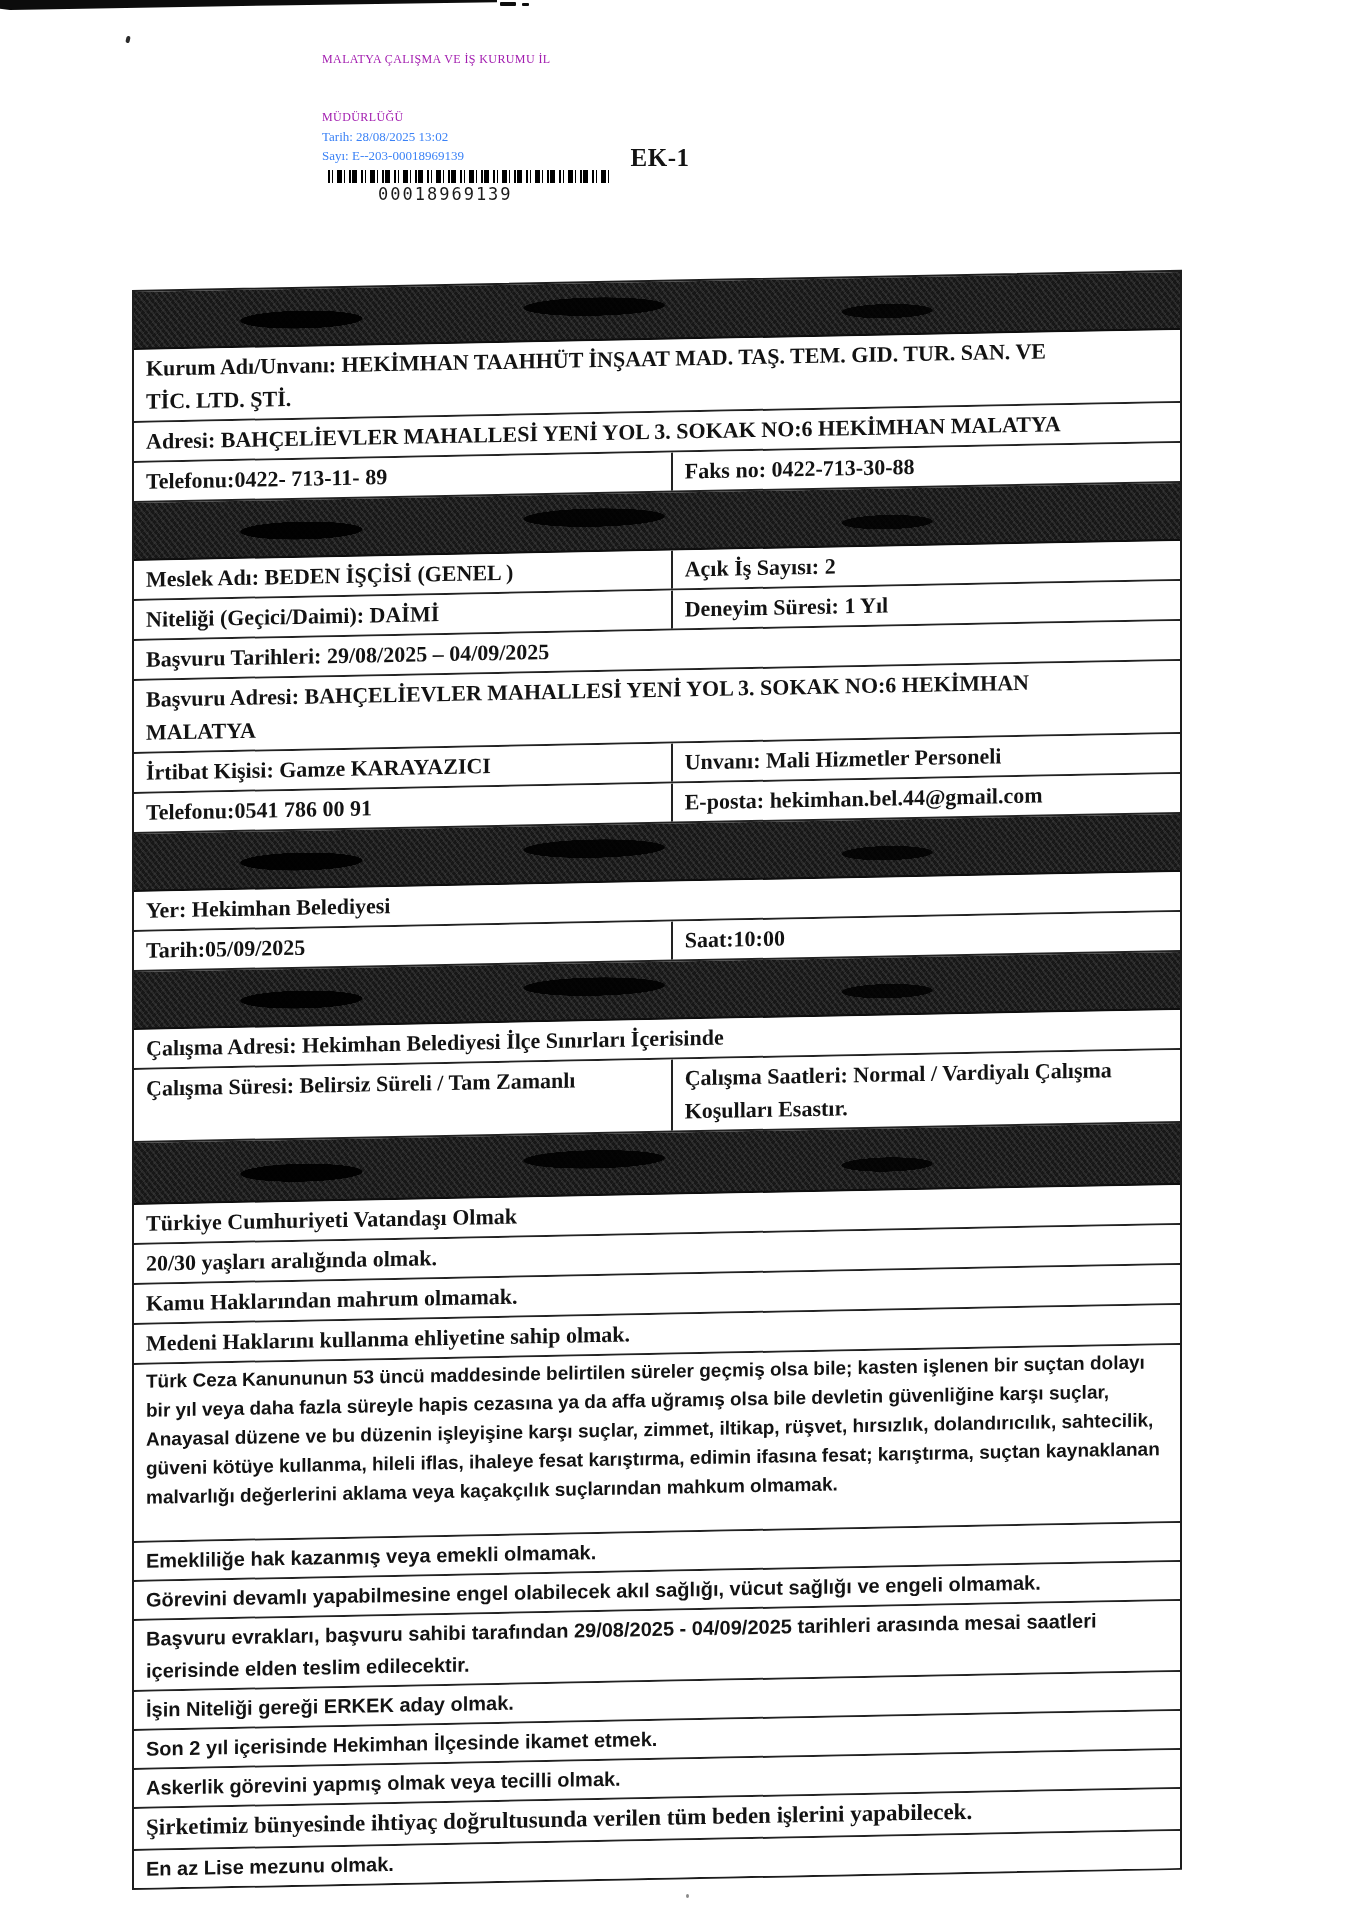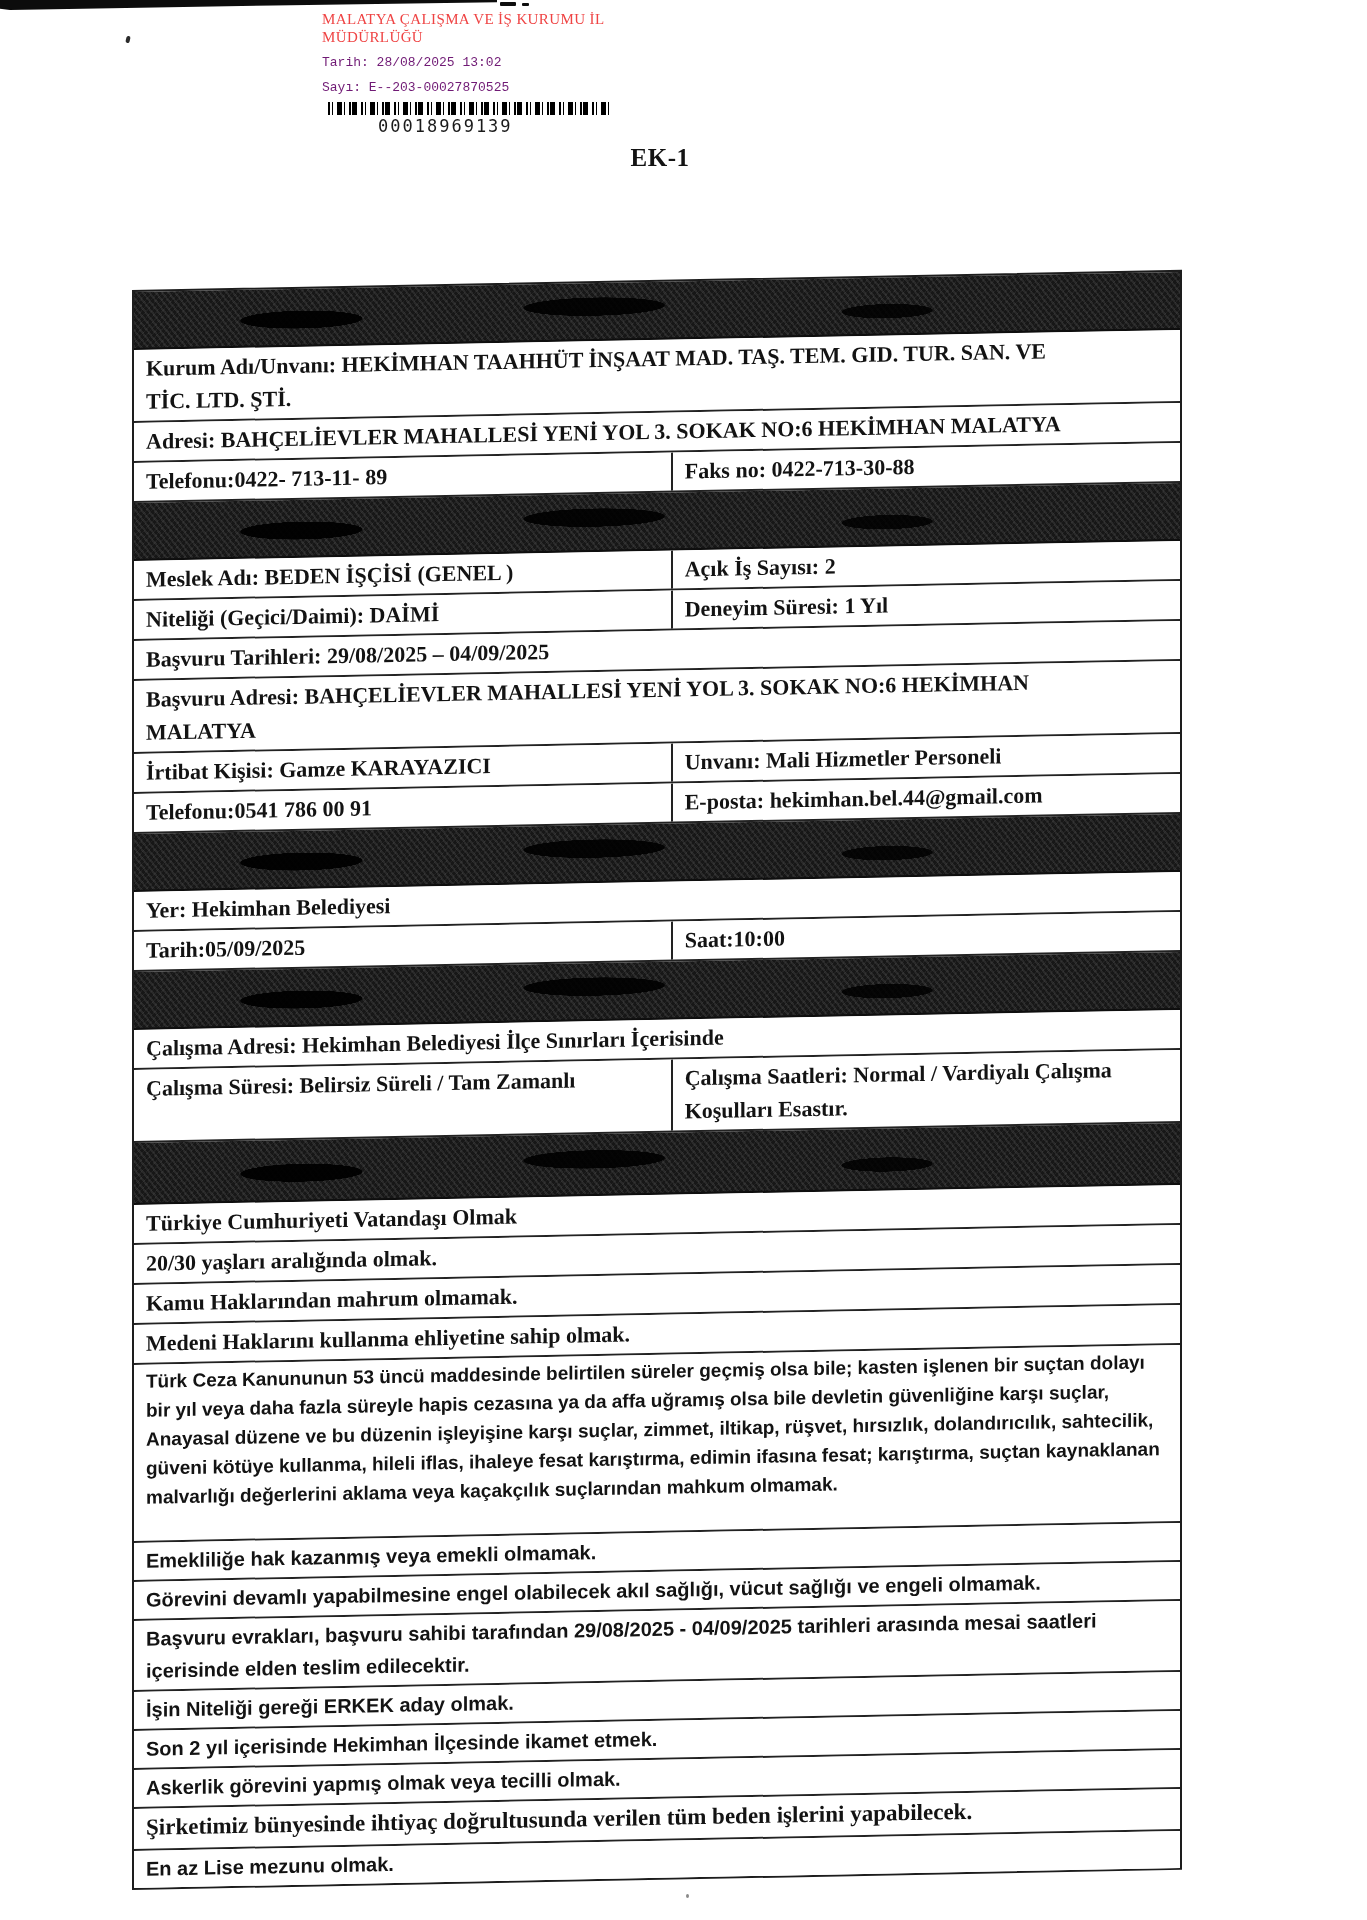--- a/index.html
+++ b/index.html
@@ -12,22 +12,22 @@
   
   .top-strip{
     position:absolute;left:0;top:0;width:497px;height:10px;background:#0c0c0c;
     clip-path:polygon(0 0,100% 0,100% 22%,55% 55%,2% 100%,0 88%);
   }
   .dash{position:absolute;background:#0e0e0e;border-radius:1px;}
   .speck{position:absolute;background:#8a8a8a;border-radius:50%;}
   .apostrophe{position:absolute;width:4px;height:7px;background:#2b2b2b;border-radius:2px;transform:rotate(14deg);}
   
   .stamp{position:absolute;left:322px;top:10px;width:330px;}
-  .stamp .org{font-size:15px;line-height:18px;letter-spacing:.4px;color:#ef4444;}
-  .stamp .meta{font-size:13px;line-height:17px;margin-top:8px;color:#701a75;font-family:Liberation Mono, monospace;}
+  .stamp .org{font-size:12px;line-height:18px;letter-spacing:.4px;color:#a21caf;margin-top:40px;}
+  .stamp .meta{font-size:13px;line-height:17px;margin-top:2px;color:#3b82f6;}
   .barcode{
     margin-top:6px;margin-left:6px;width:285px;height:13px;
     background:repeating-linear-gradient(90deg,
       #000 0 2px,#fff 2px 4px,#000 4px 5px,#fff 5px 9px,
       #000 9px 14px,#fff 14px 16px,#000 16px 17px,#fff 17px 21px,
       #000 21px 23px,#fff 23px 24px,#000 24px 29px,#fff 29px 33px);
   }
   .barcode-num{
     margin-top:1px;margin-left:56px;
     font-family:"DejaVu Sans Mono","Liberation Mono",monospace;
@@ -75,21 +75,21 @@
 <div class="dash" style="left:500px;top:2px;width:16px;height:4px;"></div>
 <div class="dash" style="left:522px;top:3px;width:7px;height:3px;"></div>
 <div class="apostrophe" style="left:126px;top:36px;"></div>
 <div class="speck" style="left:688px;top:1852px;width:3px;height:6px;"></div>
 <div class="speck" style="left:686px;top:1894px;width:3px;height:4px;"></div>
 
 <div class="stamp">
   <div class="org">MALATYA ÇALIŞMA VE İŞ KURUMU İL</div>
   <div class="org">MÜDÜRLÜĞÜ</div>
   <div class="meta">Tarih: 28/08/2025  13:02</div>
-  <div class="meta">Sayı: E--203-00027870525</div>
+  <div class="meta">Sayı: E--203-00018969139</div>
   <div class="barcode"></div>
   <div class="barcode-num">00018969139</div>
 </div>
 
 <div class="title-wrap">
   <div class="title-annex">EK-1</div>
 </div>
 
 <div class="doc-table">
 

